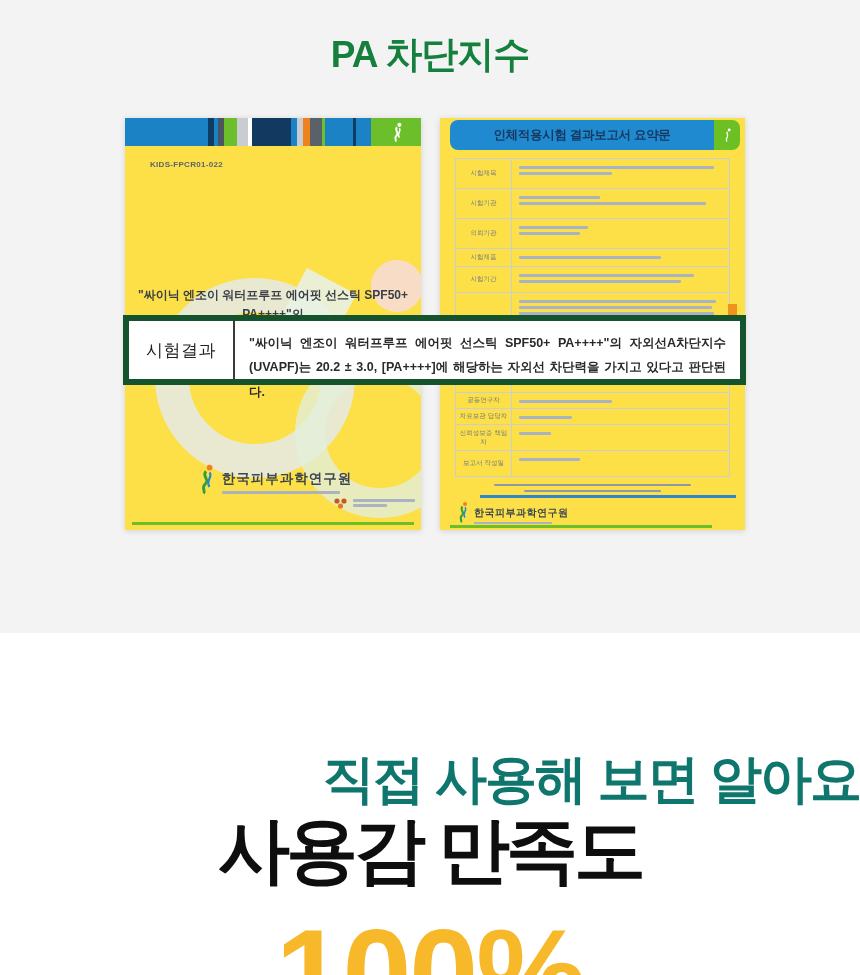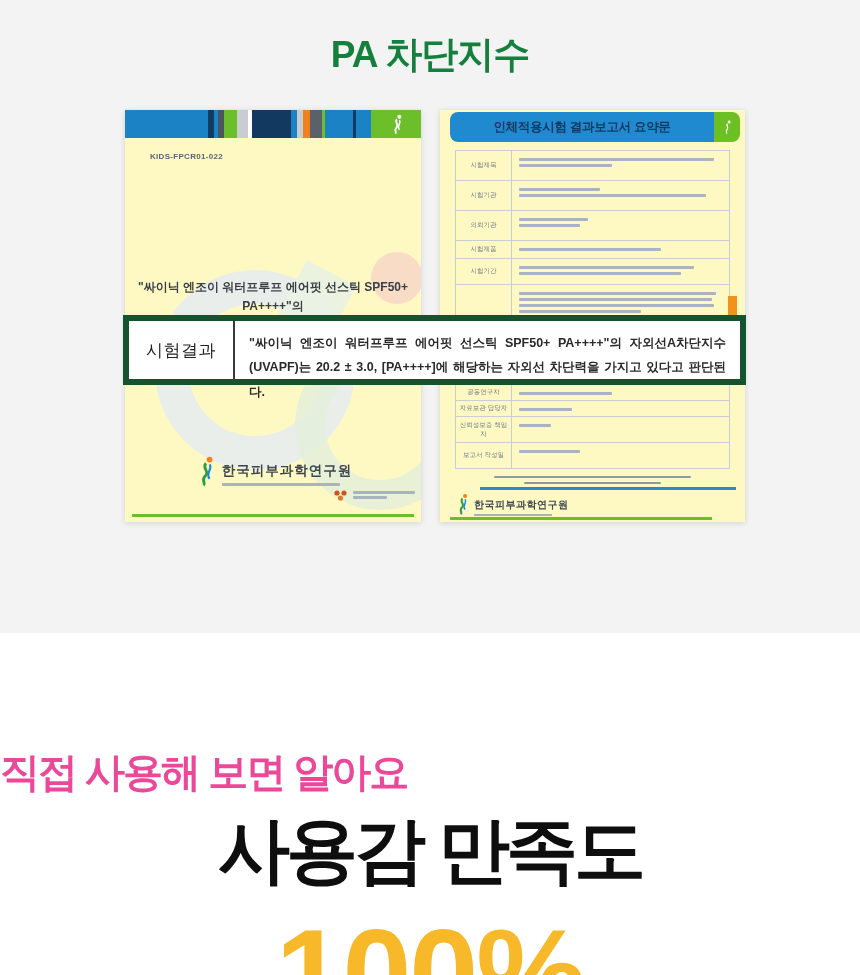--- a/index.html
+++ b/index.html
@@ -14,23 +14,23 @@
     position:absolute; left:0; top:0; width:860px; height:633px;
     background:#f3f3f4;
   }
   .pa-title {
     position:absolute; left:0; top:30px; width:100%;
     text-align:center; font-size:37px; font-weight:800; color:#15803d;
     letter-spacing:-1px;
   }
   
   .doc {
-    position:absolute; background:#fef9c3;
+    position:absolute; background:#fde047;
     box-shadow:0 1px 6px rgba(0,0,0,0.14);
-    overflow:hidden; filter:blur(0.3px);
+    overflow:hidden; filter:blur(0.3px);margin-top:8px;
   }
   .doc-left  { left:125px; top:110px; width:296px; height:412px; }
   .doc-right { left:440px; top:110px; width:305px; height:412px; }
 
   
   .deco { position:absolute; z-index:0; }
   .deco-peach { left:246px; top:142px; width:52px; height:52px; border-radius:50%; background:#f8dcc6; }
   .deco-ring-blue { left:30px; top:160px; width:200px; height:200px; border-radius:50%;
     border:34px solid #e4ebf4; opacity:.8; }
   .deco-ring-green { left:170px; top:230px; width:170px; height:170px; border-radius:50%;
@@ -143,22 +143,22 @@
     font-size:17px; color:#222222; letter-spacing:.5px;
   }
   .result-text {
     flex:1; padding:10px 14px 8px 14px;
     font-size:12.5px; font-weight:800; color:#2a2a2a; line-height:1.95;
     text-align:justify;
   }
   
   .section-sat { position:absolute; left:0; top:633px; width:860px; height:342px; background:#ffffff; }
   .sat-subtitle {
-    position:absolute; left:0; top:112px; width:100%; text-align:left;
-    font-size:40px; font-weight:800; color:#ec4899; letter-spacing:-2px;
+    position:absolute; left:0; top:112px; width:100%; text-align:right;
+    font-size:52px; font-weight:800; color:#0f766e; letter-spacing:-2px;
   }
   .sat-headline {
     position:absolute; left:0; top:170px; width:100%; text-align:center;
     font-size:72px; font-weight:900; color:#0e0e0e; letter-spacing:-4px;
   }
   .sat-percent {
     position:absolute; left:0; top:278px; width:100%; text-align:center;
     font-size:124px; font-weight:900; color:#f7b82a; letter-spacing:-2px; line-height:1;
   }
 </style>

